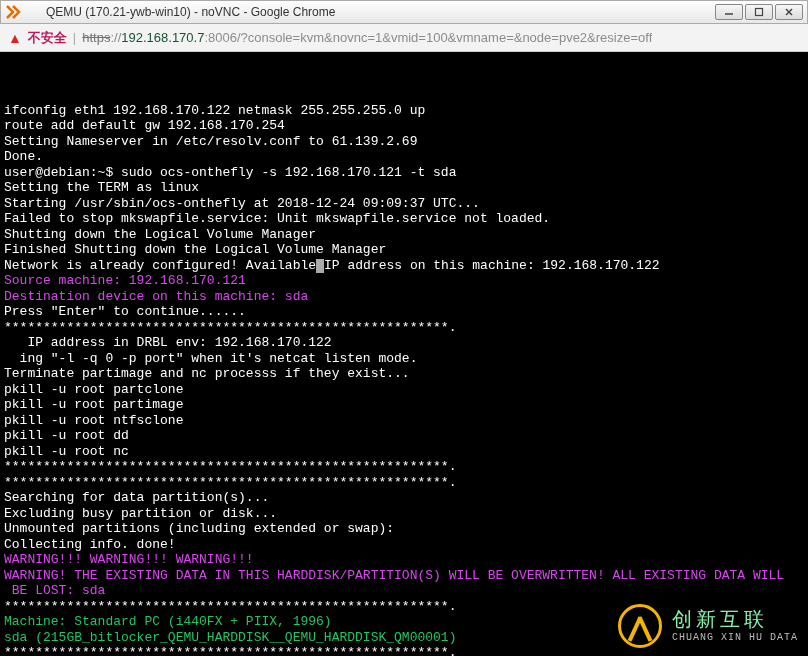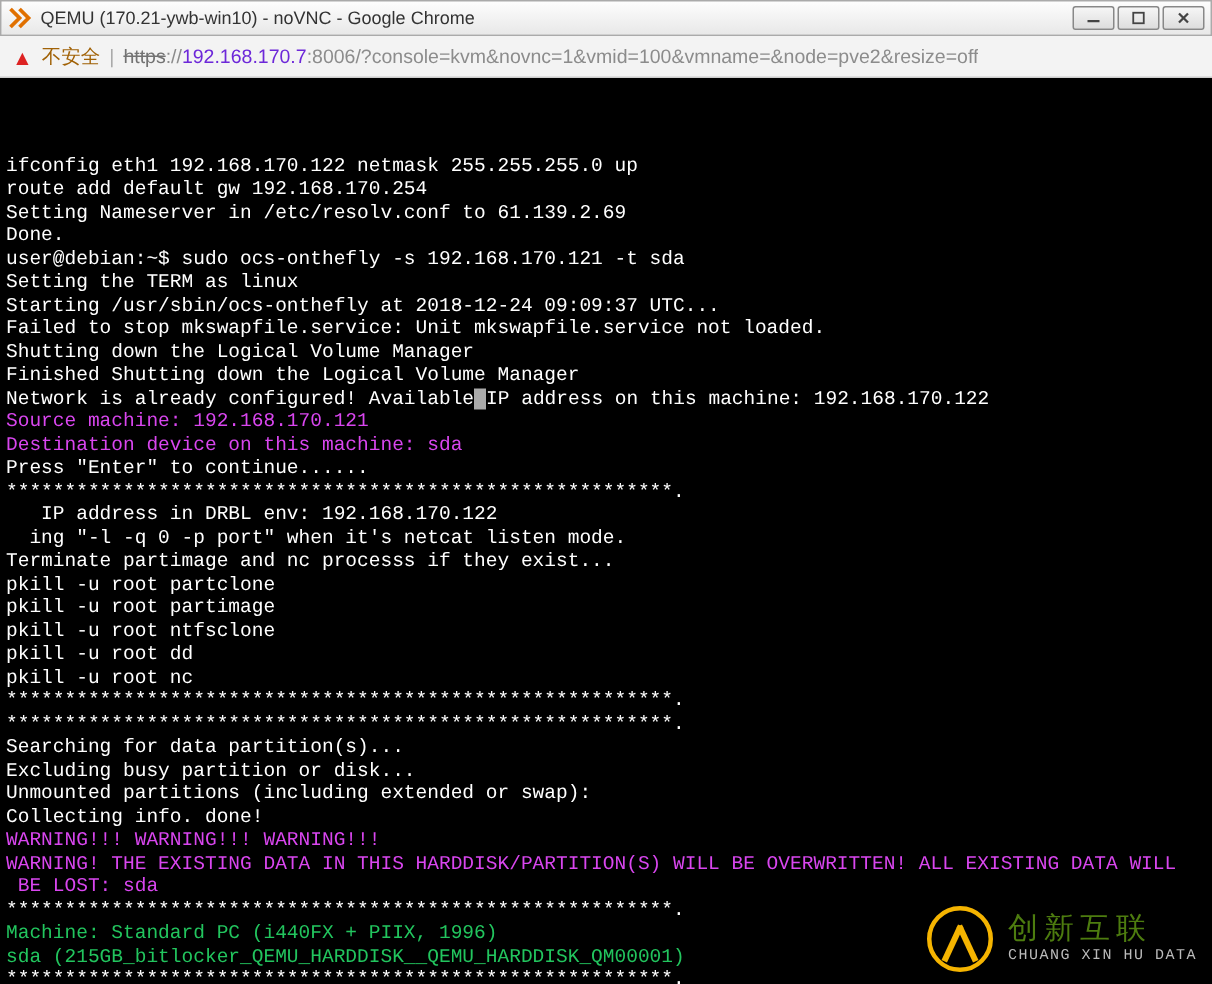--- a/index.html
+++ b/index.html
@@ -19,21 +19,21 @@
       align-items: center;
       padding: 0 4px;
       font-size: 12px;
       color: #333;
     }
     .titlebar .app-icon {
       width: 16px; height: 16px;
       margin-right: 6px;
       display: flex; align-items: center; justify-content: center;
     }
-    .titlebar .title-text { flex: 1; }
+    .titlebar .title-text { flex: 1; margin-left: 19px; }
     .win-controls { display: flex; gap: 2px; }
     .win-btn {
       width: 28px; height: 16px;
       border: 1px solid #888;
       border-radius: 2px;
       display: flex; align-items: center; justify-content: center;
       background: linear-gradient(to bottom, #f6f6f6, #ddd);
       cursor: pointer;
       font-size: 10px;
       color: #444;
@@ -42,30 +42,30 @@
       height: 28px;
       background: #f3f3f3;
       border-bottom: 1px solid #ccc;
       display: flex;
       align-items: center;
       padding: 0 8px;
       font-size: 13px;
       gap: 6px;
     }
     .insecure-icon { color: #d22; font-size: 14px; }
-    .insecure-label { color: #a16207; }
+    .insecure-label { color: #be185d; font-weight: bold; }
     .sep { color: #aaa; }
     .url {
       font-family: Arial, sans-serif;
       color: #8c8c8c;
       white-space: nowrap;
       overflow: hidden;
     }
     .url .strike { text-decoration: line-through; color: #737373; }
-    .url .host { color: #6d28d9; }
+    .url .host { color: #14532d; }
     .terminal {
       background: #000;
       color: #fff;
       font-family: "Courier New", Consolas, monospace;
       font-size: 13px;
       line-height: 15.5px;
       padding: 4px 4px 0 4px;
       height: calc(656px - 24px - 28px);
       overflow: hidden;
       white-space: pre;
@@ -99,21 +99,21 @@
     .wm-logo::before, .wm-logo::after {
       content: "";
       position: absolute;
       background: #f5b400;
       width: 4px; height: 26px;
       top: 9px;
     }
     .wm-logo::before { left: 12px; transform: rotate(25deg); }
     .wm-logo::after { right: 12px; transform: rotate(-25deg); }
     .wm-text { display: flex; flex-direction: column; line-height: 1.1; }
-    .wm-cn { font-size: 20px; font-weight: 300; letter-spacing: 4px; color: #4d7c0f; }
+    .wm-cn { font-size: 20px; font-weight: 300; letter-spacing: 4px; color: #86efac; }
     .wm-en { font-size: 10px; letter-spacing: 1px; color: #bbb; }
   </style>
 </head>
 <body>
 
 <div class="titlebar">
   <span class="app-icon">
     <svg width="16" height="16" viewBox="0 0 16 16">
       <path d="M2 2 L8 8 L2 14" stroke="#e07000" stroke-width="2.5" fill="none"></path>
       <path d="M8 2 L14 8 L8 14" stroke="#e07000" stroke-width="2.5" fill="none"></path>

